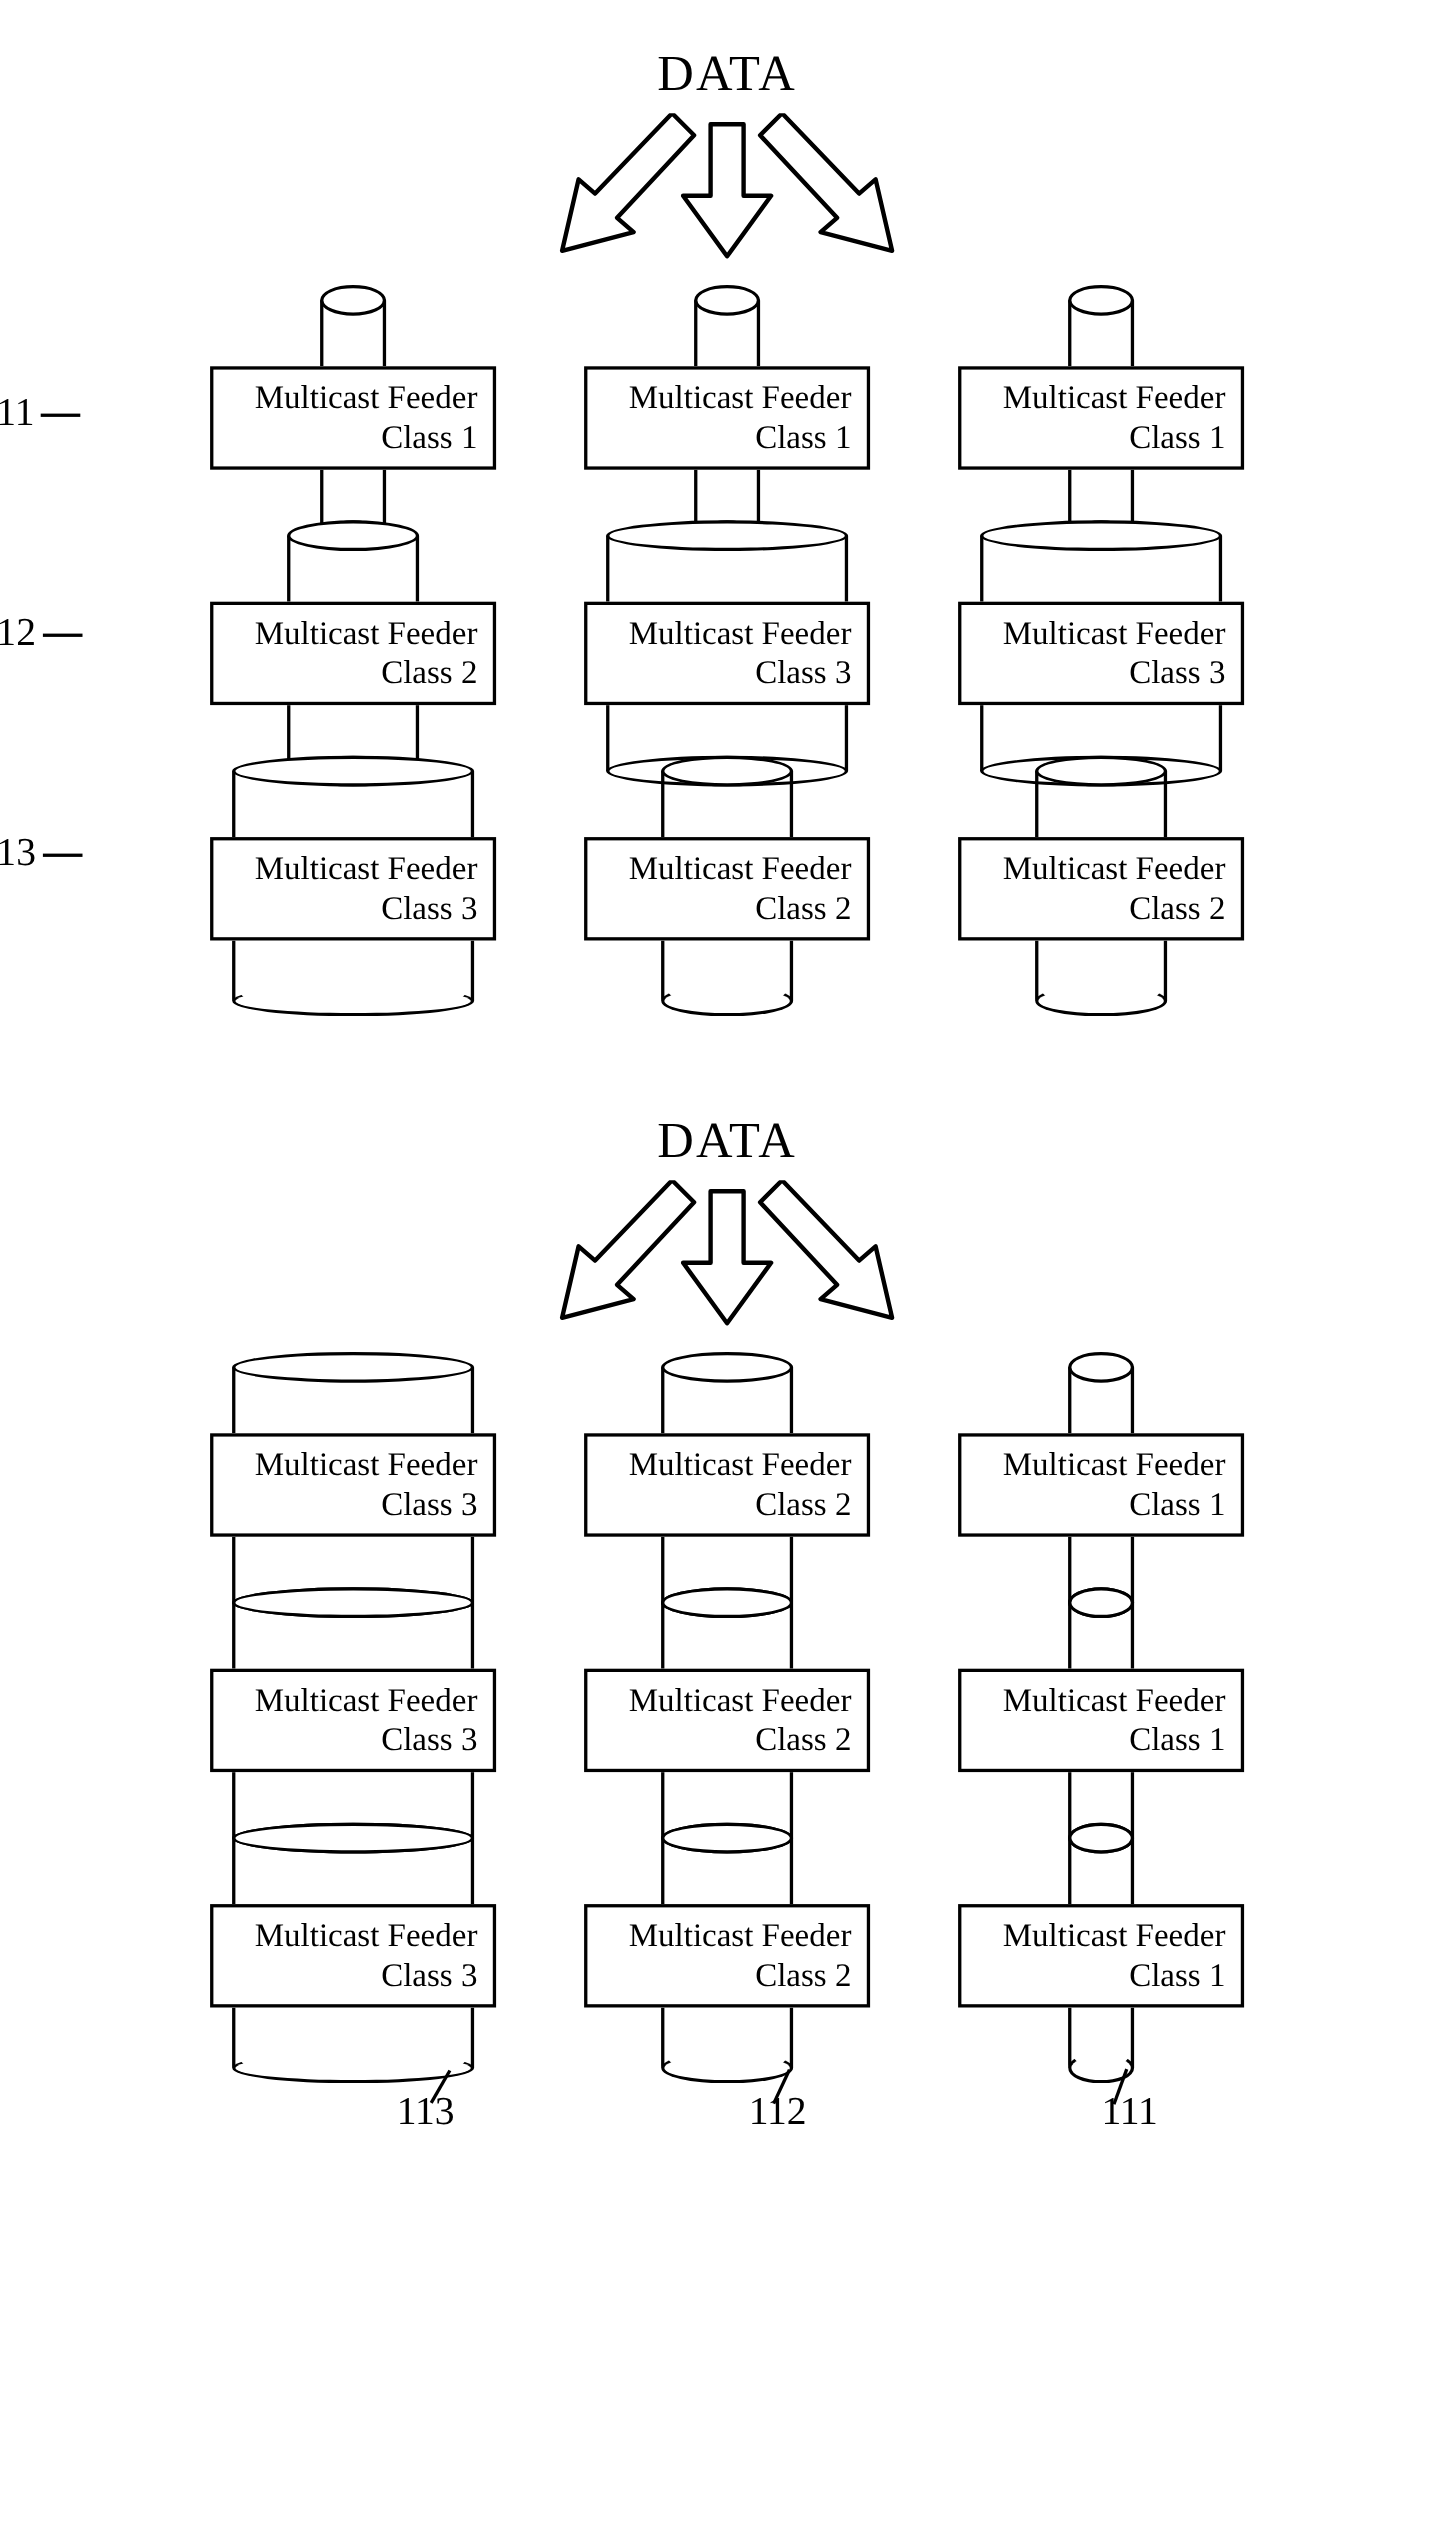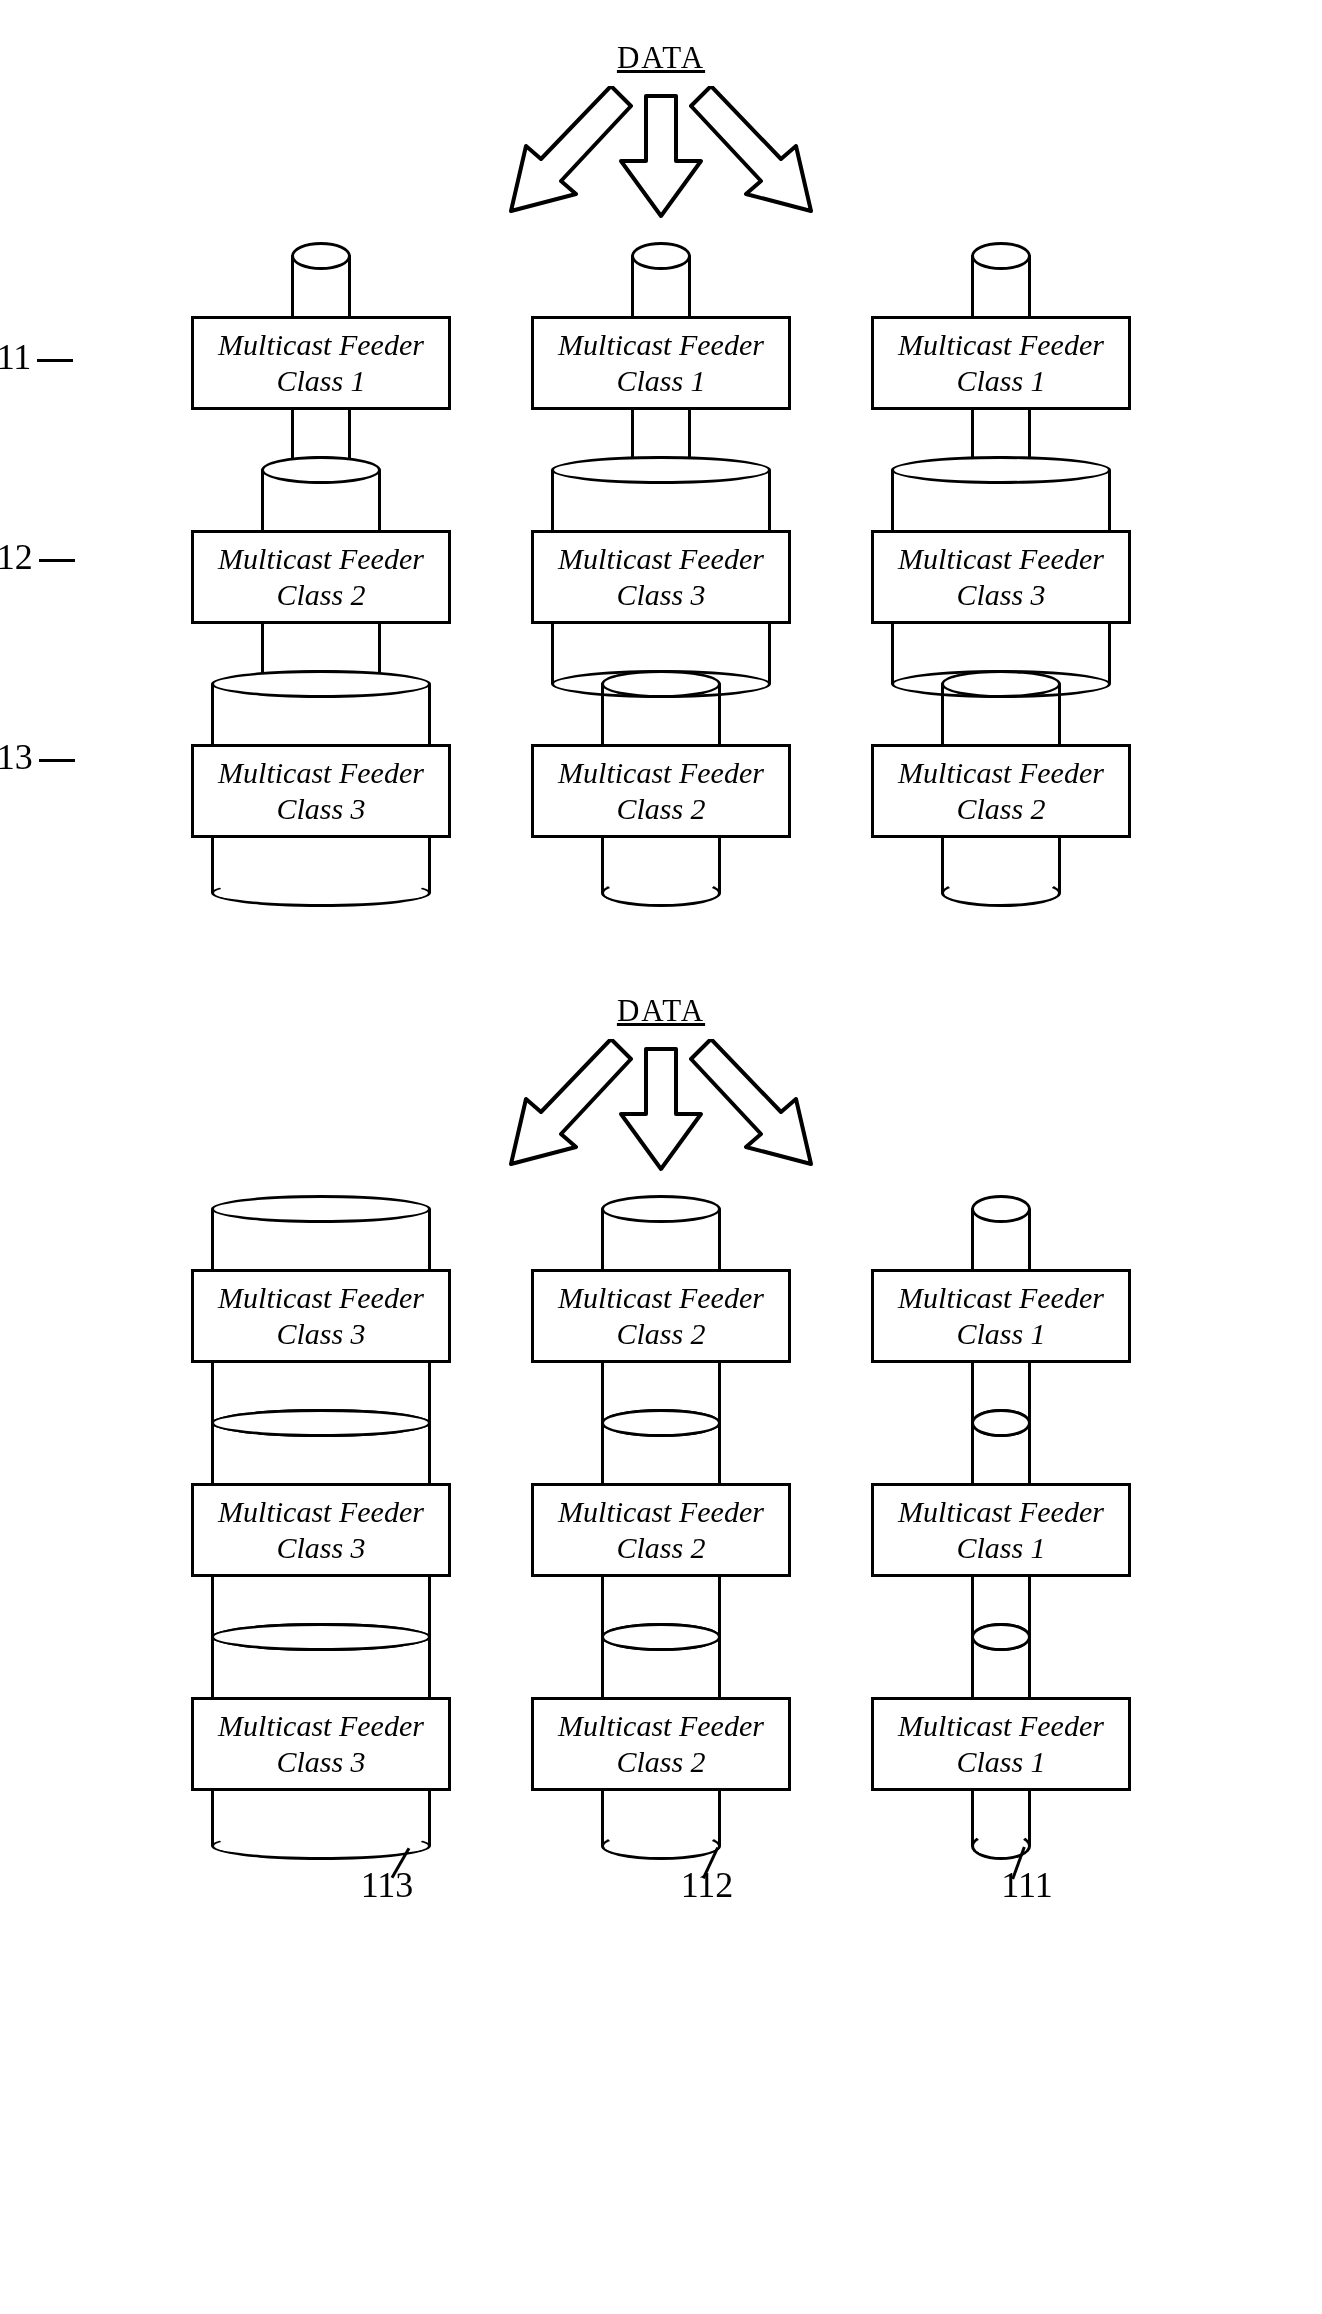--- a/index.html
+++ b/index.html
@@ -8,25 +8,24 @@
     padding: 40px 20px;
     background: #fff;
     font-family: "Times New Roman", serif;
     width: 1322px;
   }
   .figure {
     margin-bottom: 100px;
   }
   .data-label {
     text-align: center;
-    font-size: 31px;
+    font-size: 46px;
     font-weight: 400;
     margin-bottom: 10px;
     letter-spacing: 2px;
-    text-decoration: underline;
   }
   .arrows {
     display: flex;
     justify-content: center;
     gap: 60px;
     margin-bottom: 0px;
     height: 170px;
     position: relative;
   }
   .arrow-svg {
@@ -87,27 +86,26 @@
   .w2 { width: 120px; }
   .w3 { width: 220px; }
   
   .h-cap  { height: 60px; }
   .h-seg  { height: 60px; }
   .h-last { height: 55px; }
   .label-box {
     border: 3px solid #000;
     background: #fff;
     padding: 8px 14px;
-    text-align: center;
+    text-align: right;
     font-size: 30px;
     line-height: 1.2;
     width: 260px;
     z-index: 5;
     position: relative;
-    font-style: italic;
   }
   .ref-label {
     position: absolute;
     font-size: 36px;
     font-family: "Times New Roman", serif;
   }
   .ref-left {
     left: -40px;
   }
   .ref-tick {

